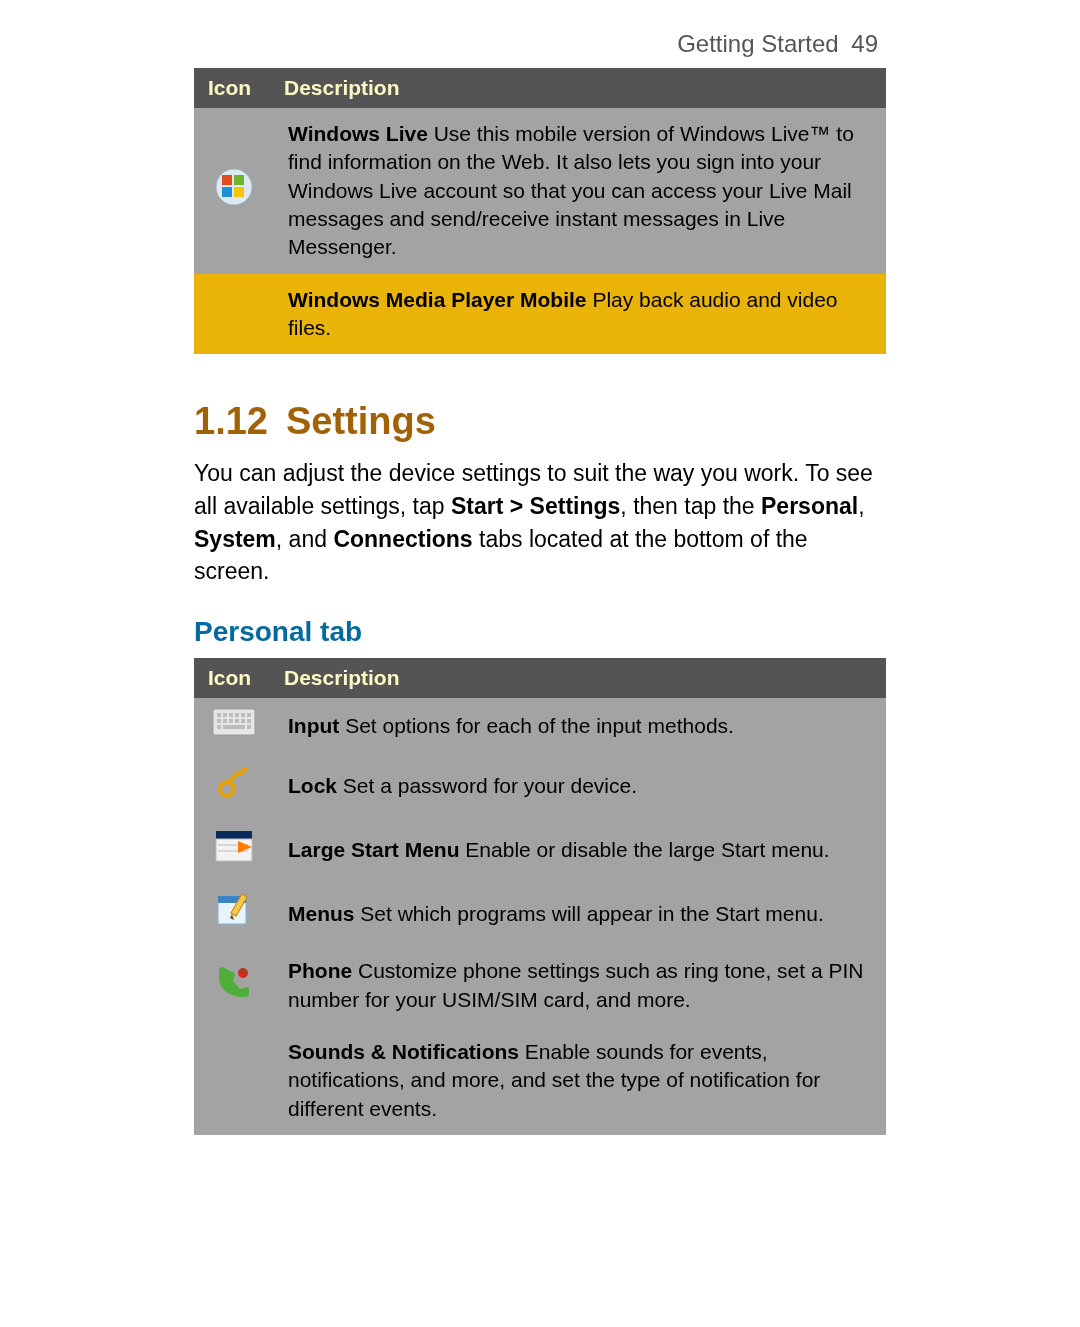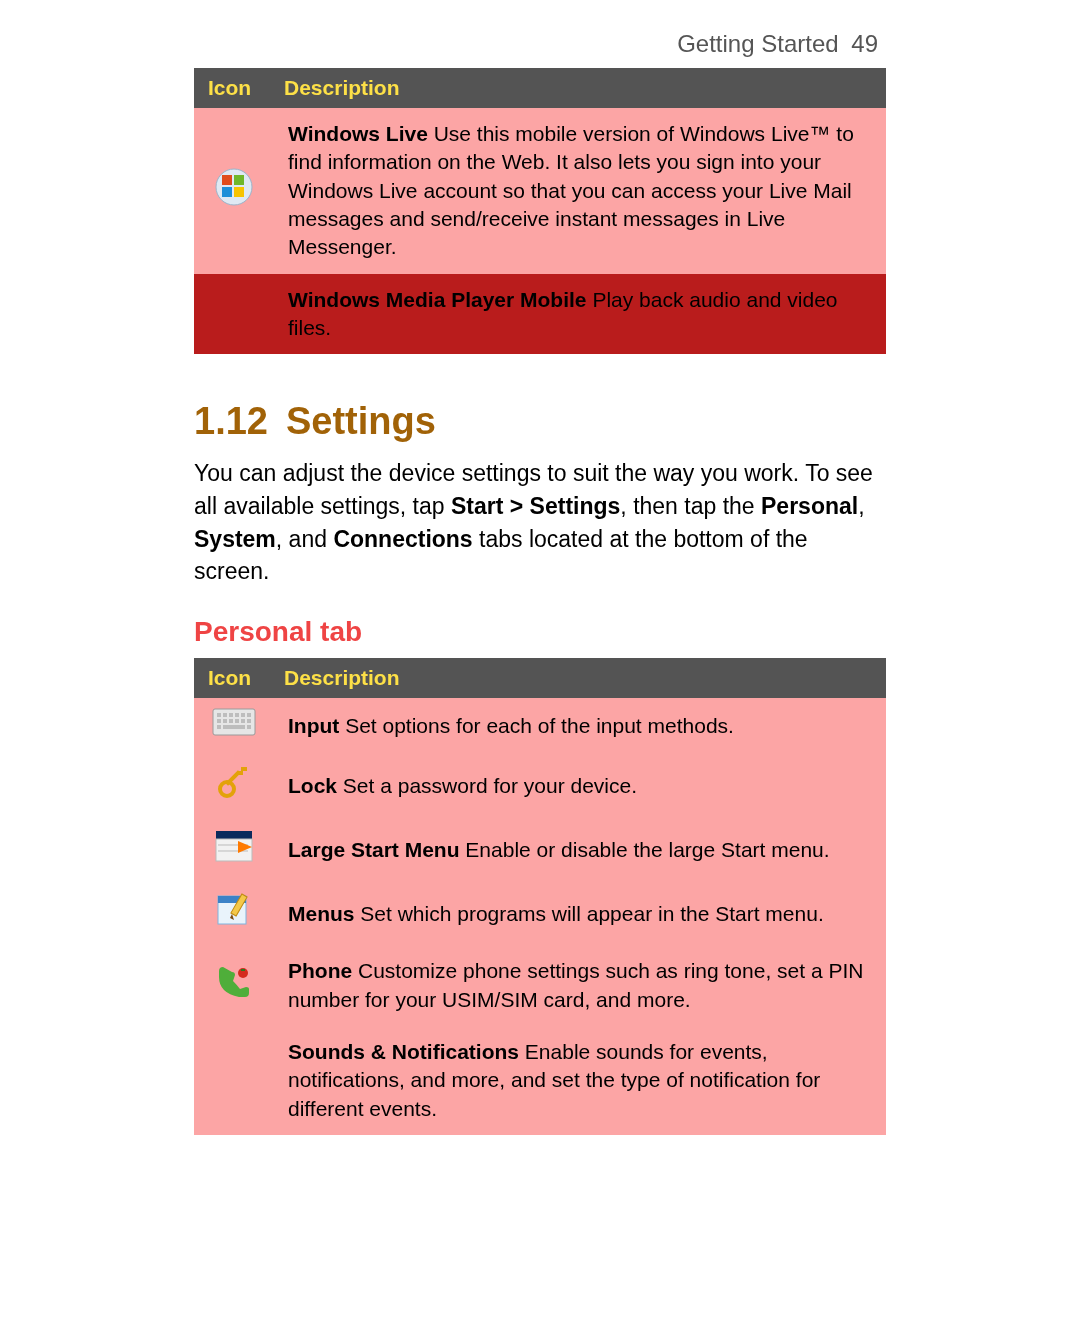--- a/index.html
+++ b/index.html
@@ -2,33 +2,33 @@
 <html><head>
 <meta charset="utf-8">
 <style>
   html,body{margin:0;padding:0;background:#fff;font-family:"Segoe UI","Myriad Pro","Helvetica Neue",Arial,sans-serif;color:#000;}
   .page{width:872px;min-height:1327px;margin:0 auto;box-sizing:border-box;padding:30px 90px 60px 90px;}
   .running-head{font-size:24px;color:#555;text-align:right;padding-right:8px;margin-bottom:10px;}
   .running-head .num{margin-left:6px;}
   
   .tbl{width:100%;border-collapse:collapse;}
   .tbl col.c-icon{width:80px;}
-  .tbl th{background:#545454;color:#fde047;font-size:21px;font-weight:700;text-align:left;padding:8px 10px;}
+  .tbl th{background:#545454;color:#fef9c3;font-size:21px;font-weight:700;text-align:left;padding:8px 10px;}
   .tbl th:first-child{padding-left:14px;}
   .tbl td{font-size:21px;line-height:1.35;padding:12px 14px;vertical-align:middle;}
   .tbl td.icon{text-align:center;padding:10px 6px;}
-  .tbl tr.shade td{background:#fca5a5;}
-  .tbl tr.plain td{background:#b91c1c;}
+  .tbl tr.shade td{background:#a3a3a3;}
+  .tbl tr.plain td{background:#eab308;}
   .desc b{font-weight:700;}
   
   h1.section{color:#a16207;font-size:38px;font-weight:700;margin:46px 0 14px 0;}
   h1.section .secnum{margin-right:18px;}
   .para{font-size:23px;line-height:1.42;margin:0 0 28px 0;}
   .para b{font-weight:700;}
-  h2.sub{color:#ef4444;font-size:28px;font-weight:700;margin:12px 0 10px 0;}
+  h2.sub{color:#0369a1;font-size:28px;font-weight:700;margin:12px 0 10px 0;}
   
   .iconbox{display:inline-flex;align-items:center;justify-content:center;}
   svg{display:block;}
 </style>
 </head>
 <body>
 
 <div class="page">
 
   <div class="running-head">

